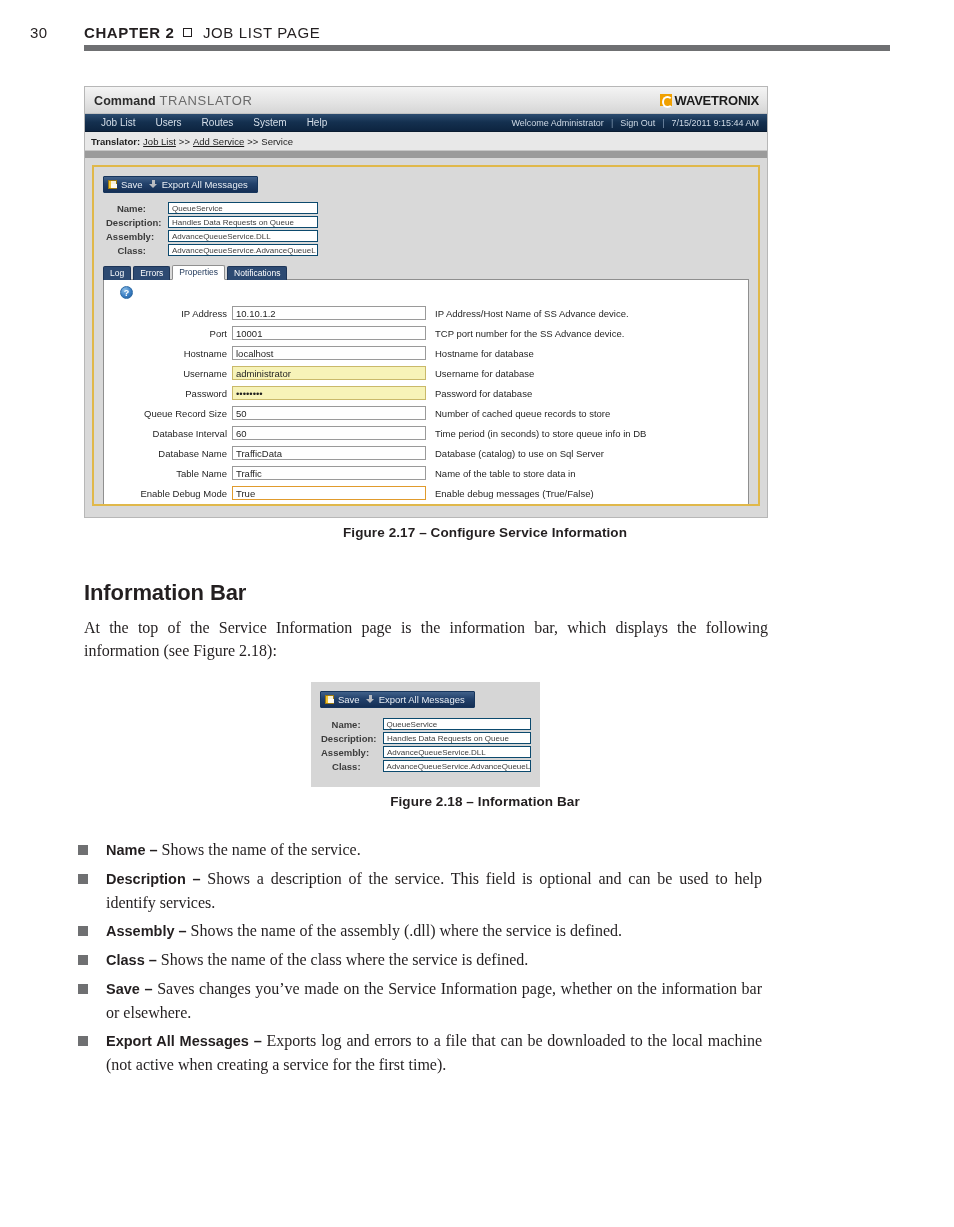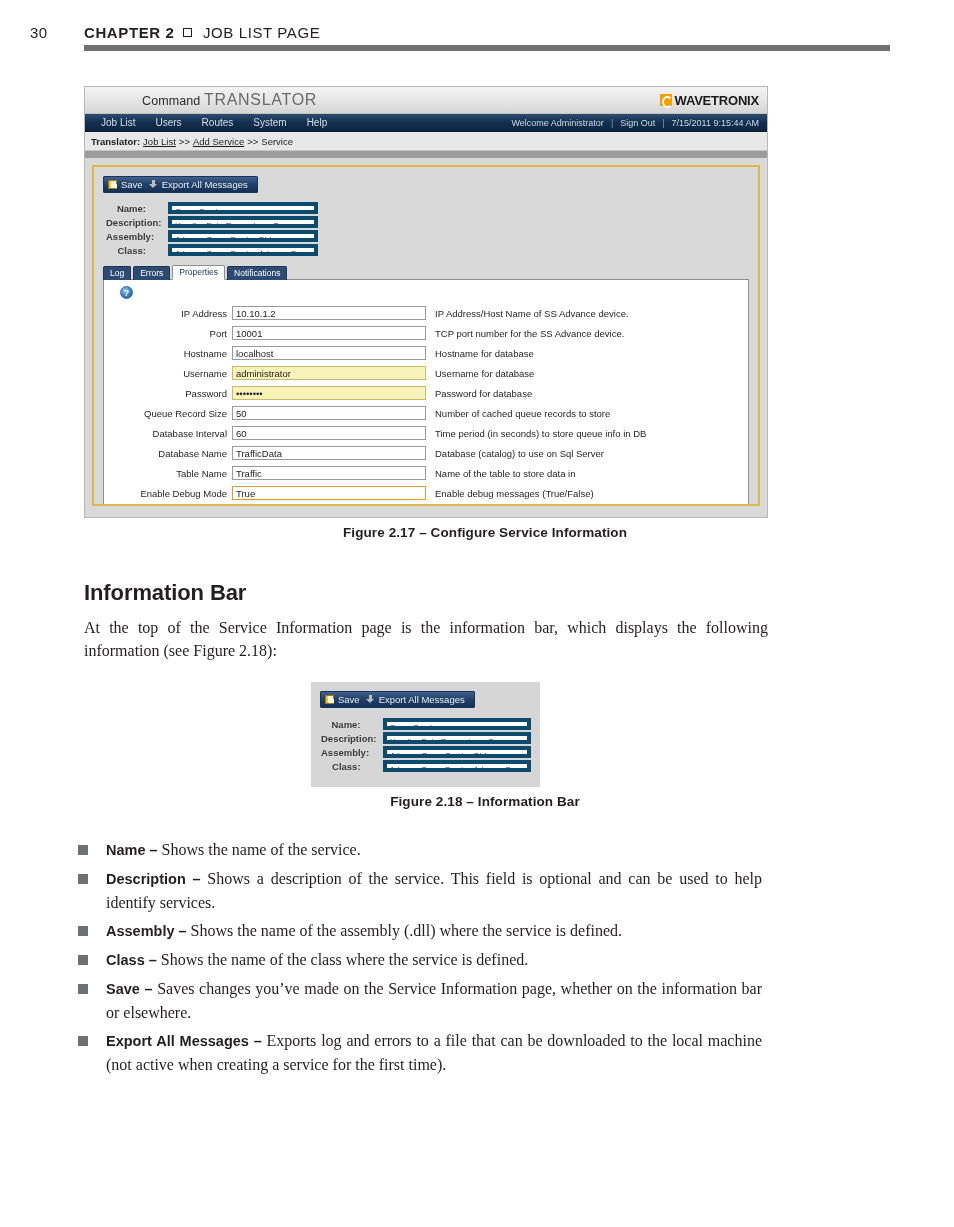--- a/index.html
+++ b/index.html
@@ -71,22 +71,22 @@
     padding: 0 8px 0 9px;
     position: relative;
   }
   .brand {
     font-family: "Liberation Sans", sans-serif;
     font-size: 12.5px;
     color: #2c2c2c;
     letter-spacing: 0.1px;
     white-space: nowrap;
   }
-  .brand b { font-weight: normal; margin-left: 48px; }
-  .brand span.sub { font-weight: normal; color: #6a6a6a; font-size: 16px; letter-spacing: 0.7px; text-align: center; }
+  .brand b { font-weight: bold; }
+  .brand span.sub { font-weight: normal; color: #6a6a6a; font-size: 13px; letter-spacing: 0.7px; text-align: center; }
   .logo {
     display: flex; align-items: center; gap: 3px;
   }
   .logo-mark {
     width: 12px; height: 12px;
     background: #f0a000;
     position: relative;
     flex: none;
   }
   .logo-mark::after {
@@ -232,21 +232,21 @@
     font-family: "Liberation Sans", sans-serif;
     font-size: 9.5px;
     font-weight: bold;
     color: #3c3c3c;
     white-space: nowrap;
   }
   .ib-input {
     width: 150px;
     height: 12px;
     background: #ffffff;
-    border: 4px solid #0c4a6e;
+    border: 1px solid #0c4a6e;
     font-family: "Liberation Sans", sans-serif;
     font-size: 8px;
     color: #3e3e3e;
     line-height: 11px;
     padding-left: 3px;
     overflow: hidden;
     white-space: nowrap;
   }
 
   

